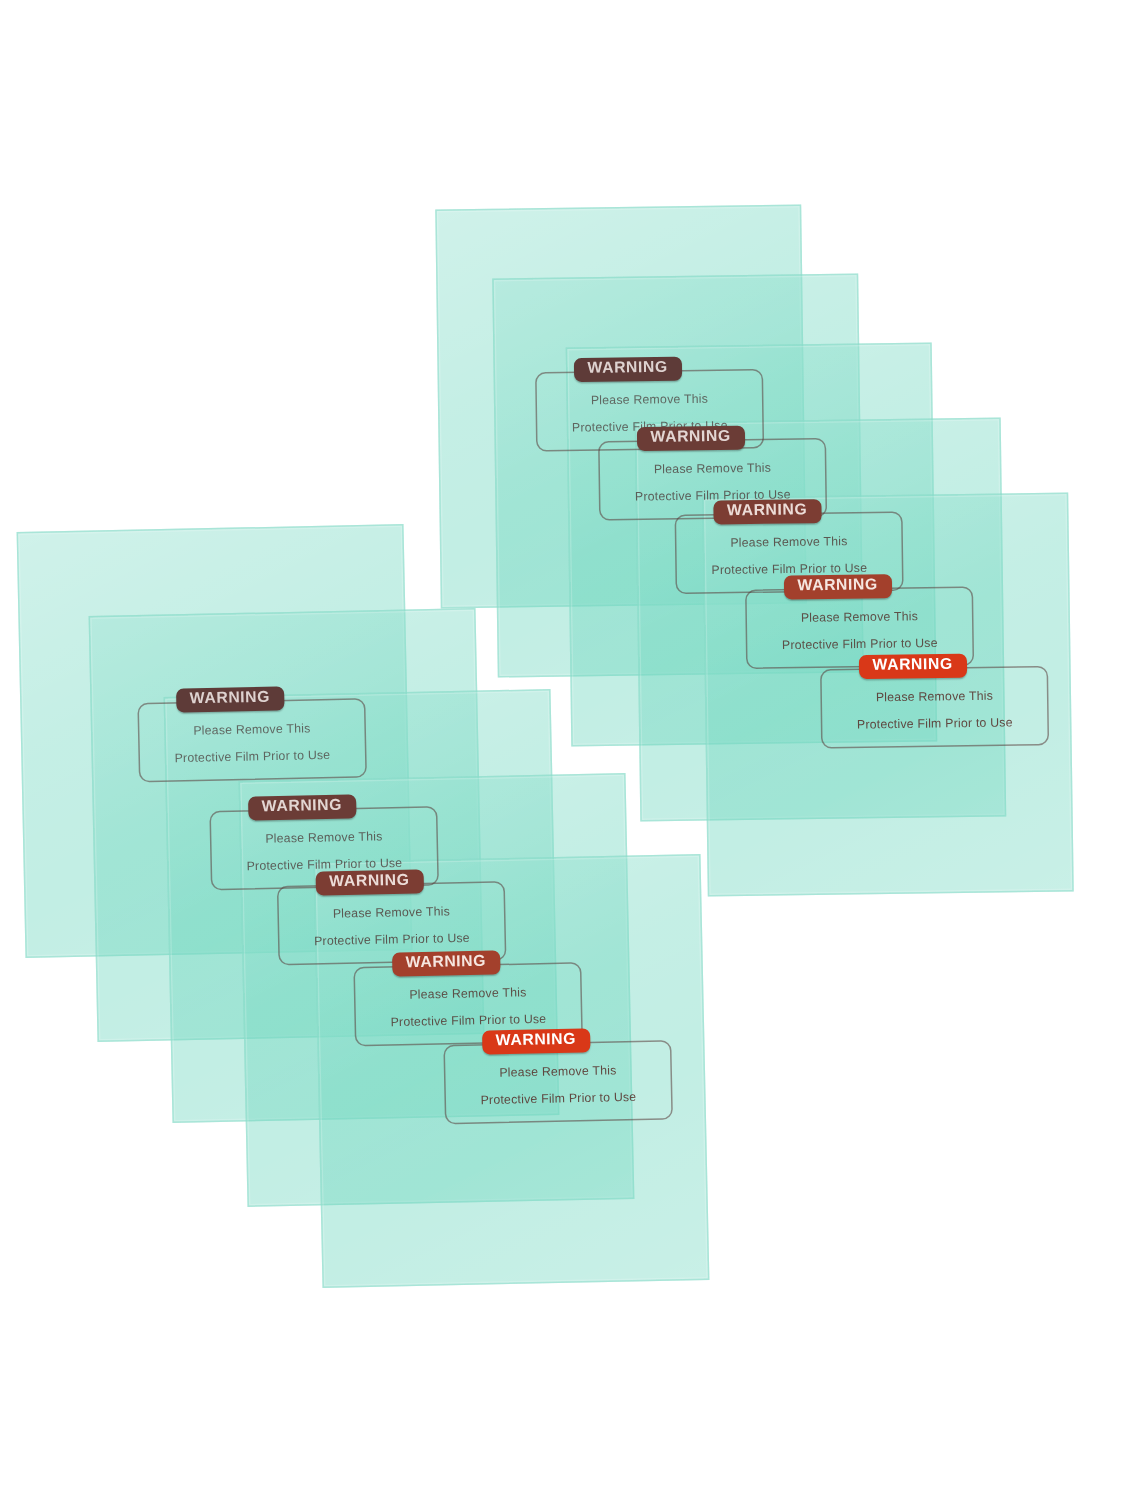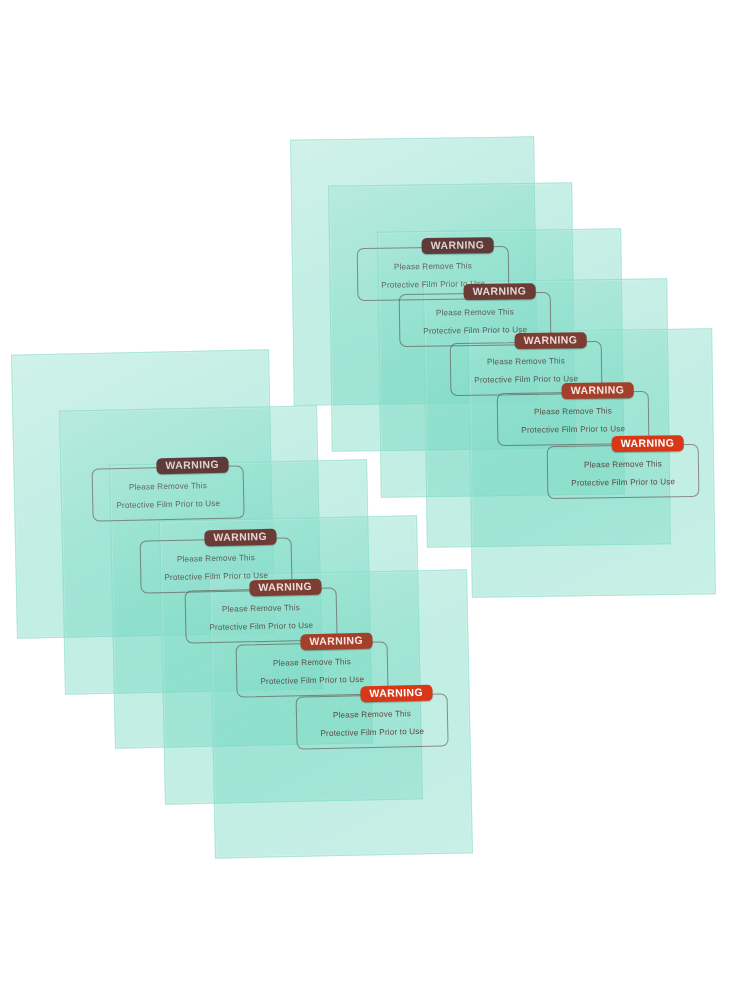--- a/index.html
+++ b/index.html
@@ -59,21 +59,20 @@
     border-radius:5px;
     background:#5c3a37;
     color:#f2e9e7;
     font-size:10.5px;
     font-weight:bold;
     letter-spacing:0.4px;
     line-height:1;
     font-family:"Liberation Sans", sans-serif;
     white-space:nowrap;
     box-shadow:0 1px 1px rgba(0,0,0,0.25);
-    margin-left:39px;
   }
   .label .ln{
     position:absolute;
     left:0;width:152px;
     text-align:center;
     font-size:8.2px;
     color:rgba(70,52,50,0.80);
     letter-spacing:0.15px;
     white-space:nowrap;
   }

